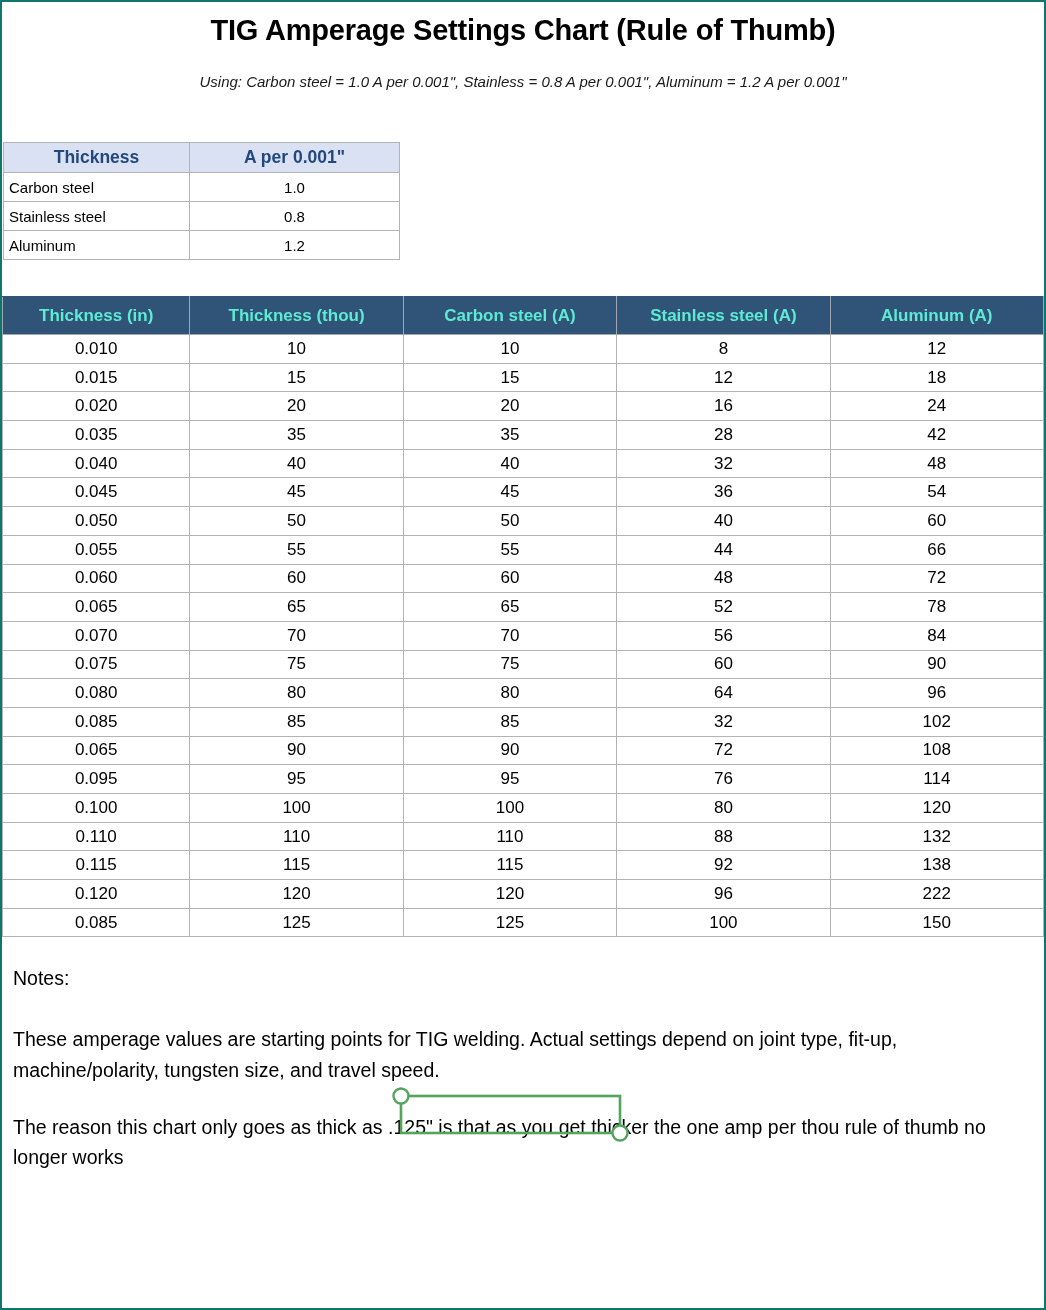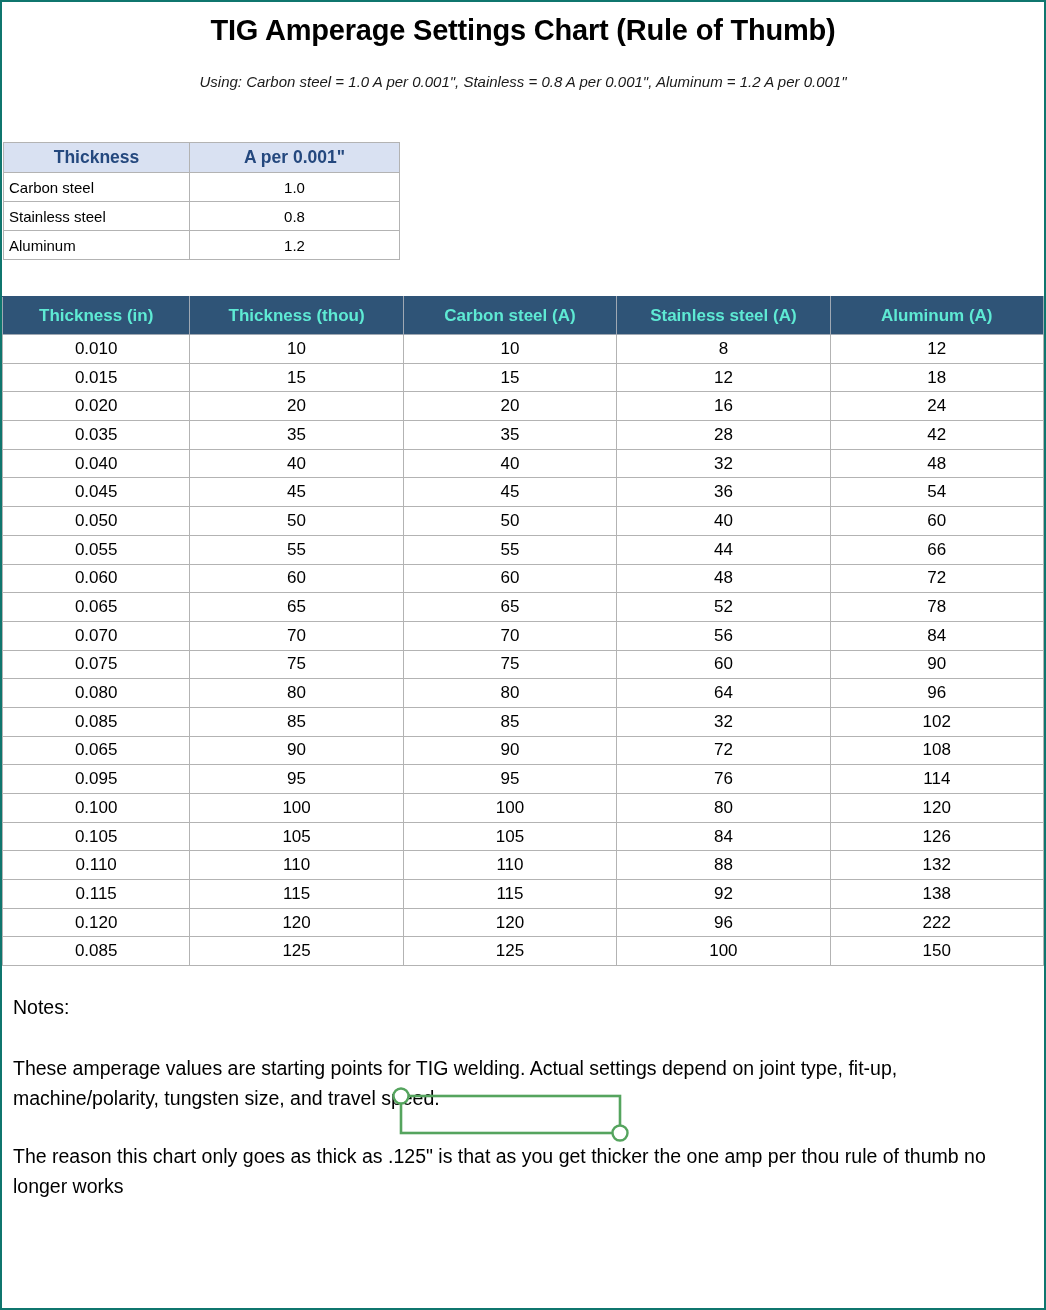--- a/index.html
+++ b/index.html
@@ -275,27 +275,20 @@
           <td>114</td>
         </tr>
         <tr>
           <td>0.100</td>
           <td>100</td>
           <td>100</td>
           <td>80</td>
           <td>120</td>
         </tr>
         <tr>
-          <td>0.105</td>
-          <td>105</td>
-          <td>105</td>
-          <td>84</td>
-          <td>126</td>
-        </tr>
-        <tr>
           <td>0.110</td>
           <td>110</td>
           <td>110</td>
           <td>88</td>
           <td>132</td>
         </tr>
         <tr>
           <td>0.115</td>
           <td>115</td>
           <td>115</td>

